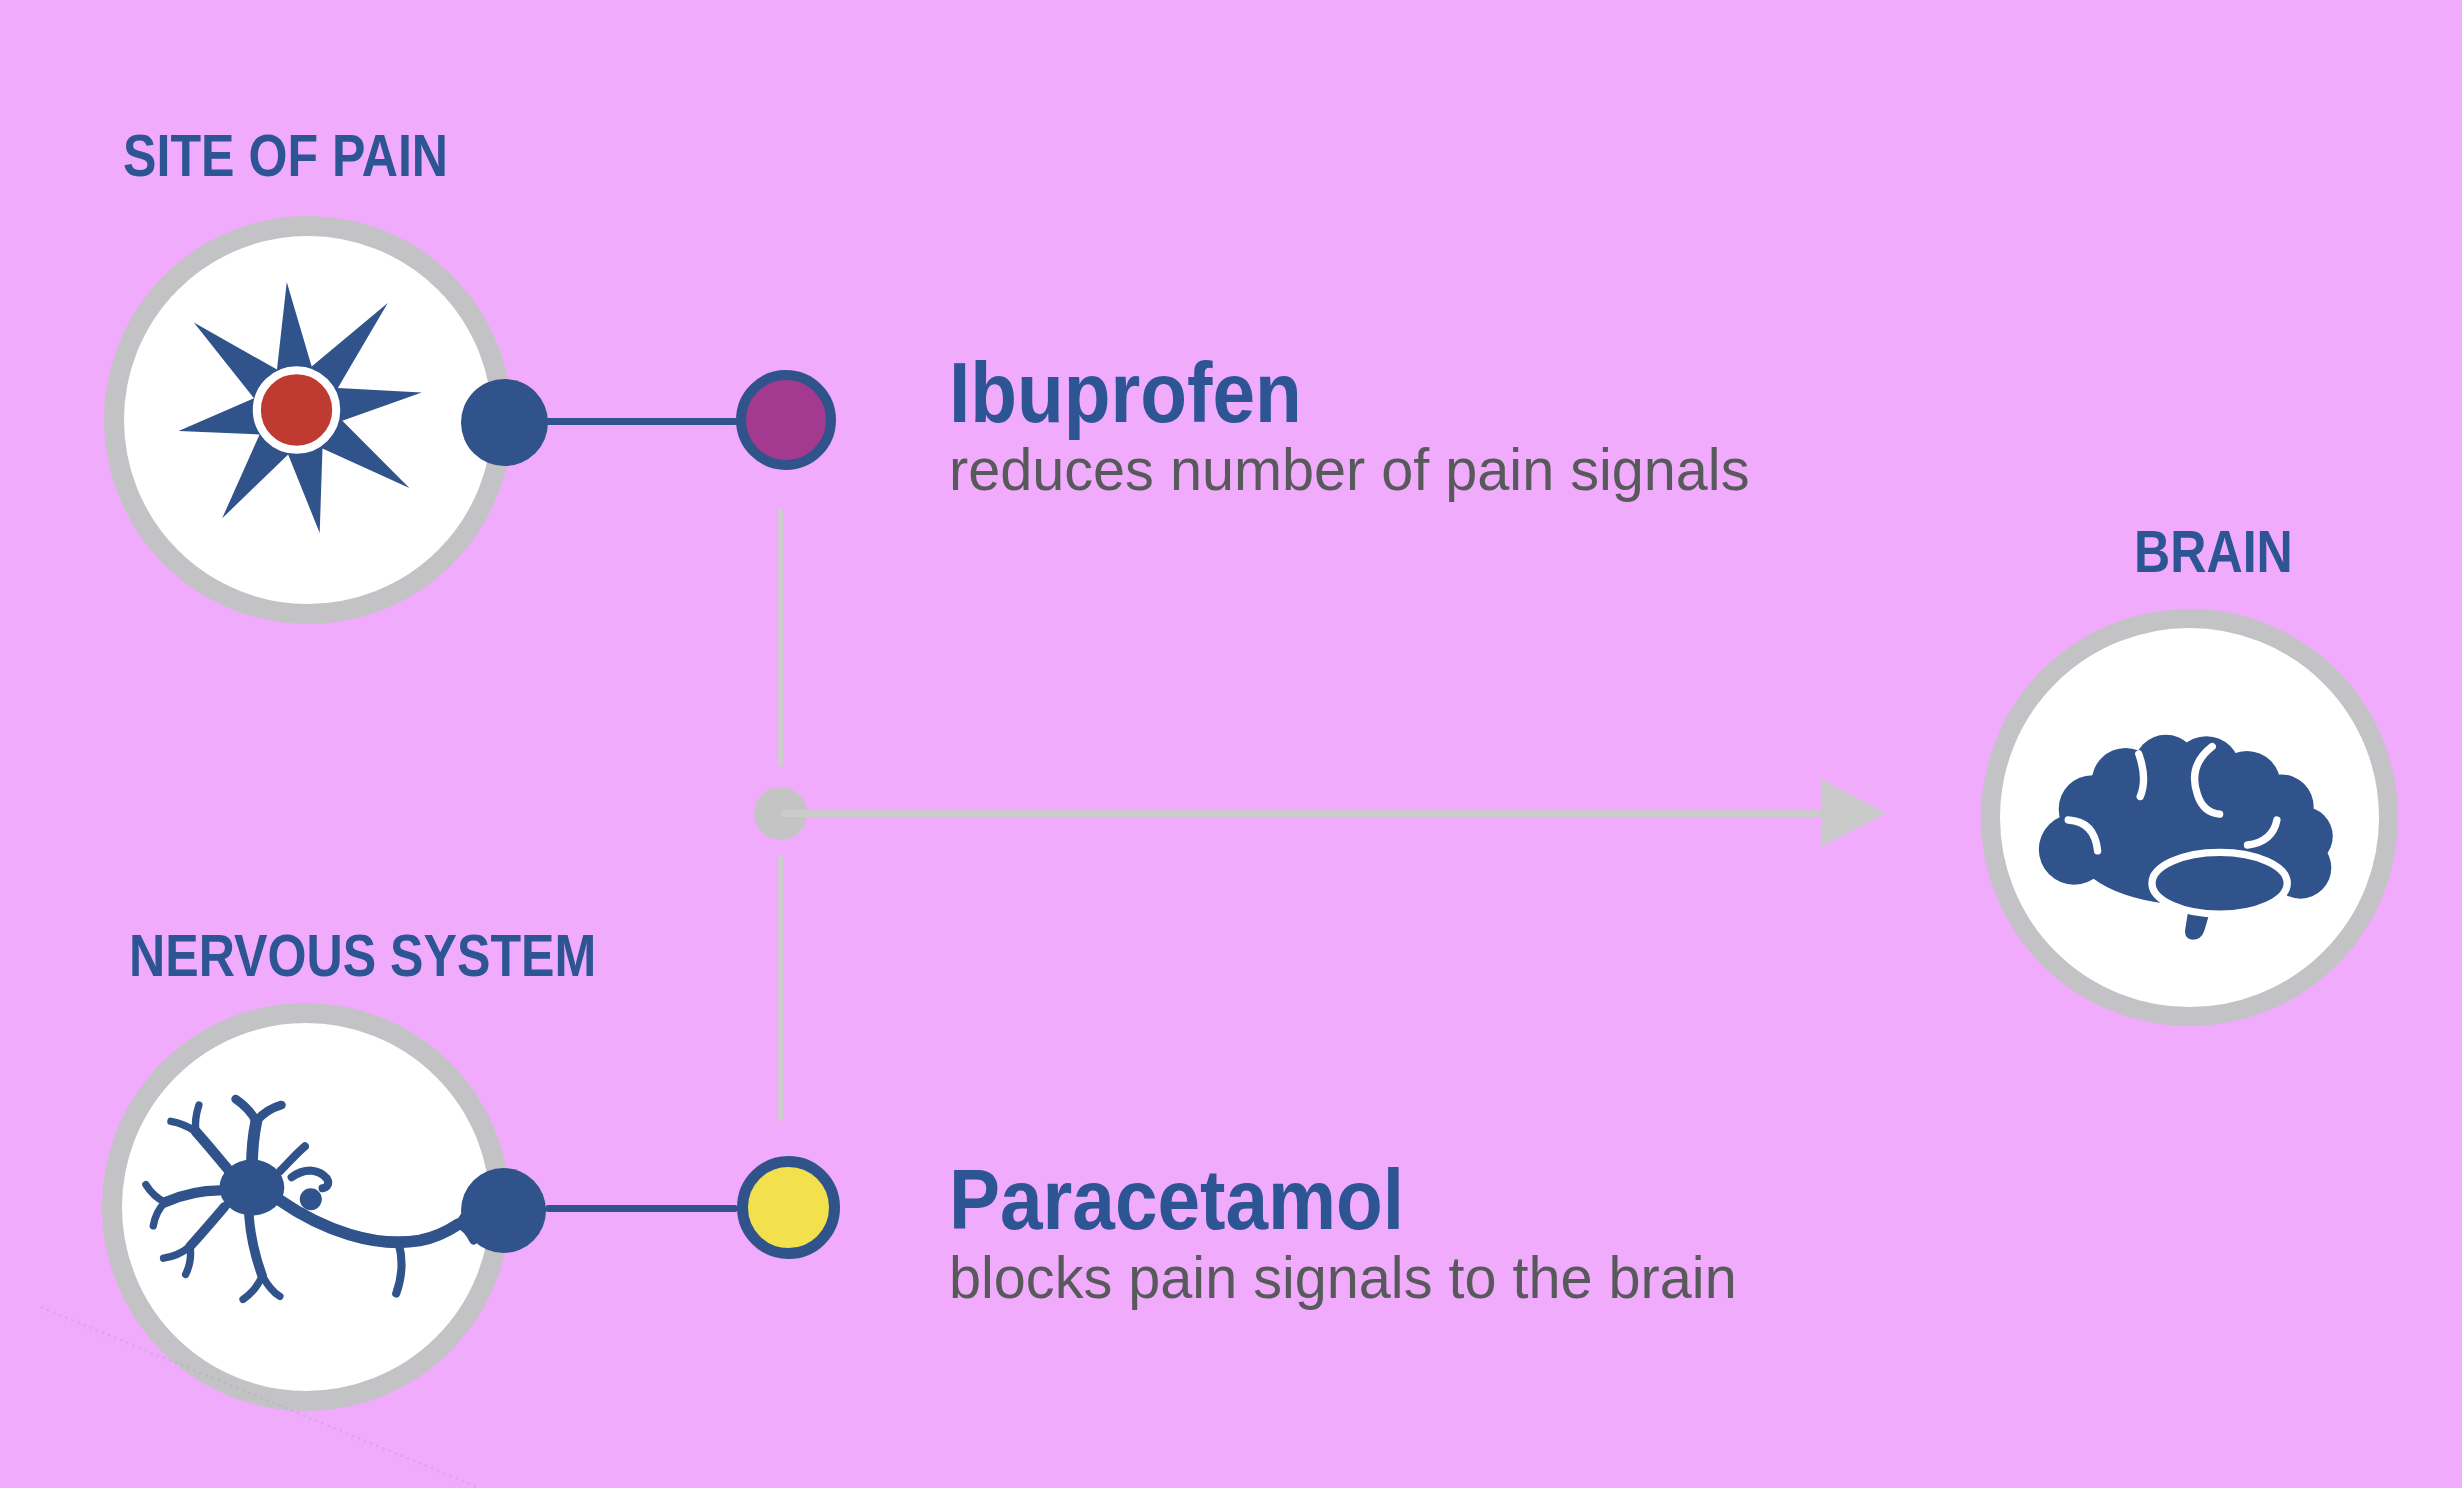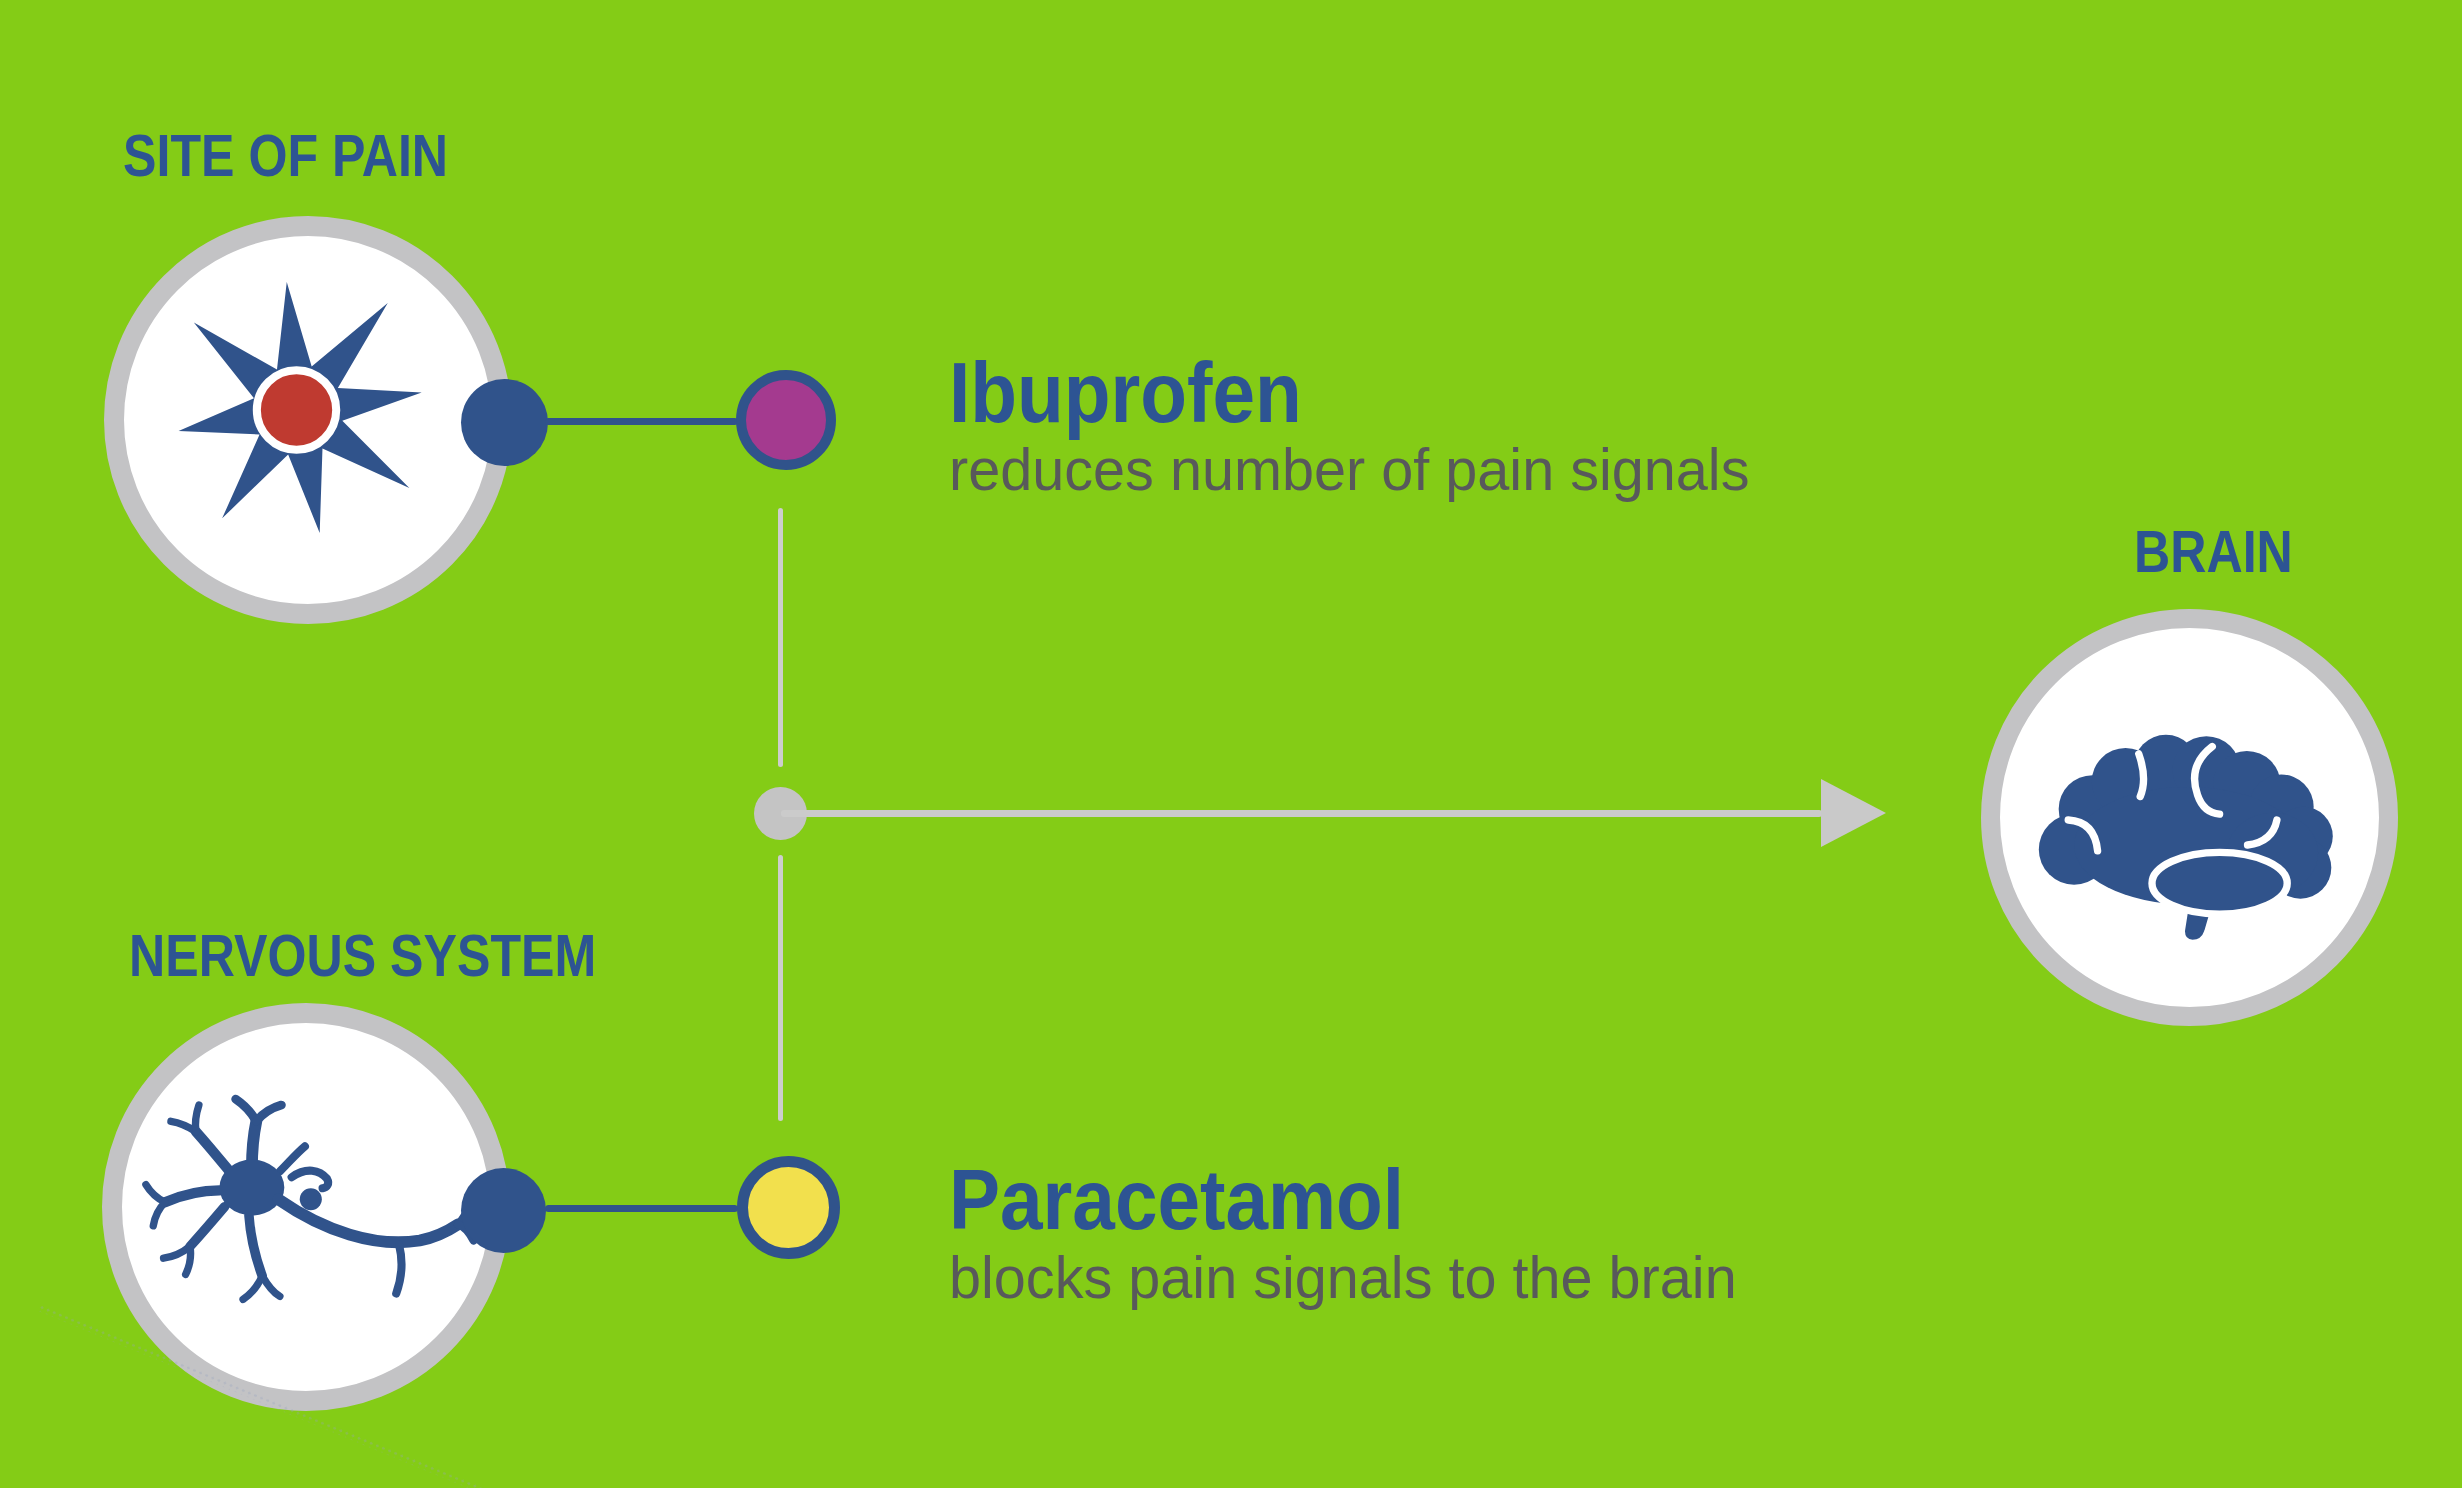--- a/index.html
+++ b/index.html
@@ -4,21 +4,21 @@
 <style>
   html, body {
     margin: 0;
     padding: 0;
     background: #ffffff;
   }
   .stage {
     position: relative;
     width: 2462px;
     height: 1488px;
-    background: #84cc16;
+    background: #f0abfc;
     overflow: hidden;
     font-family: "Liberation Sans", sans-serif;
   }
   .abs { position: absolute; }
 
   
   .node-label {
     font-size: 59px;
     font-weight: bold;
     color: #2d5493;

